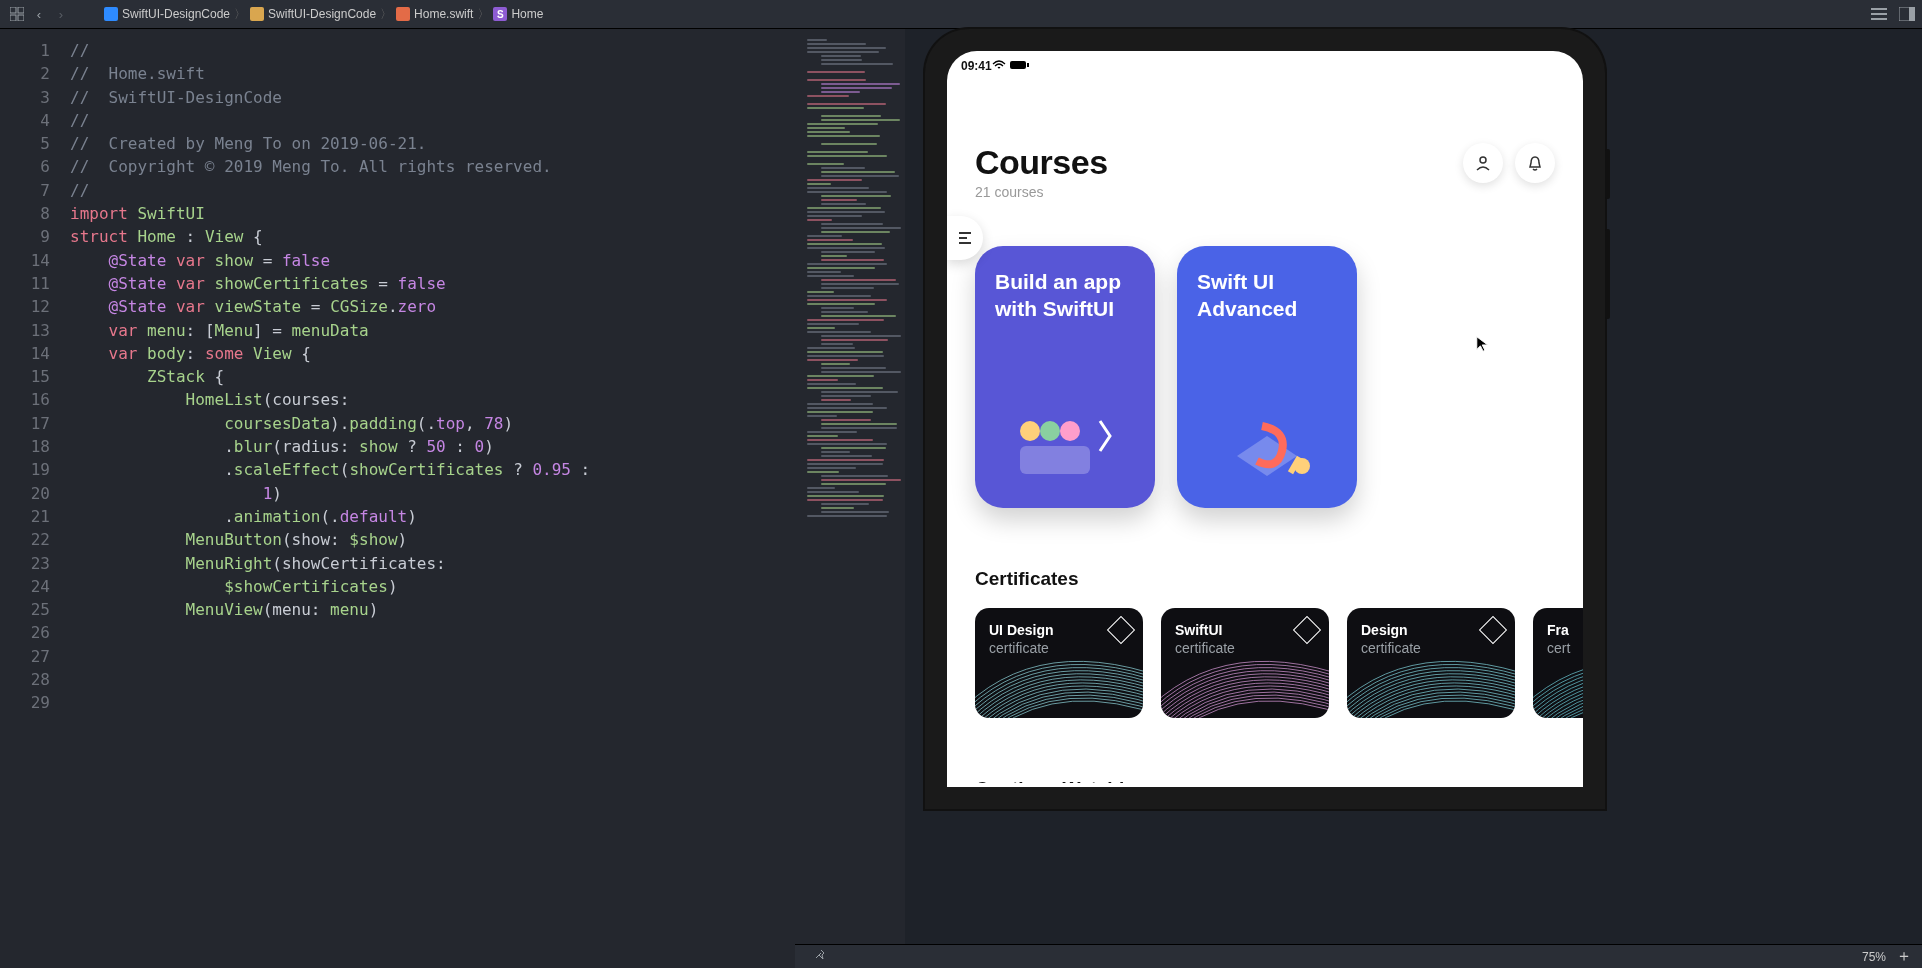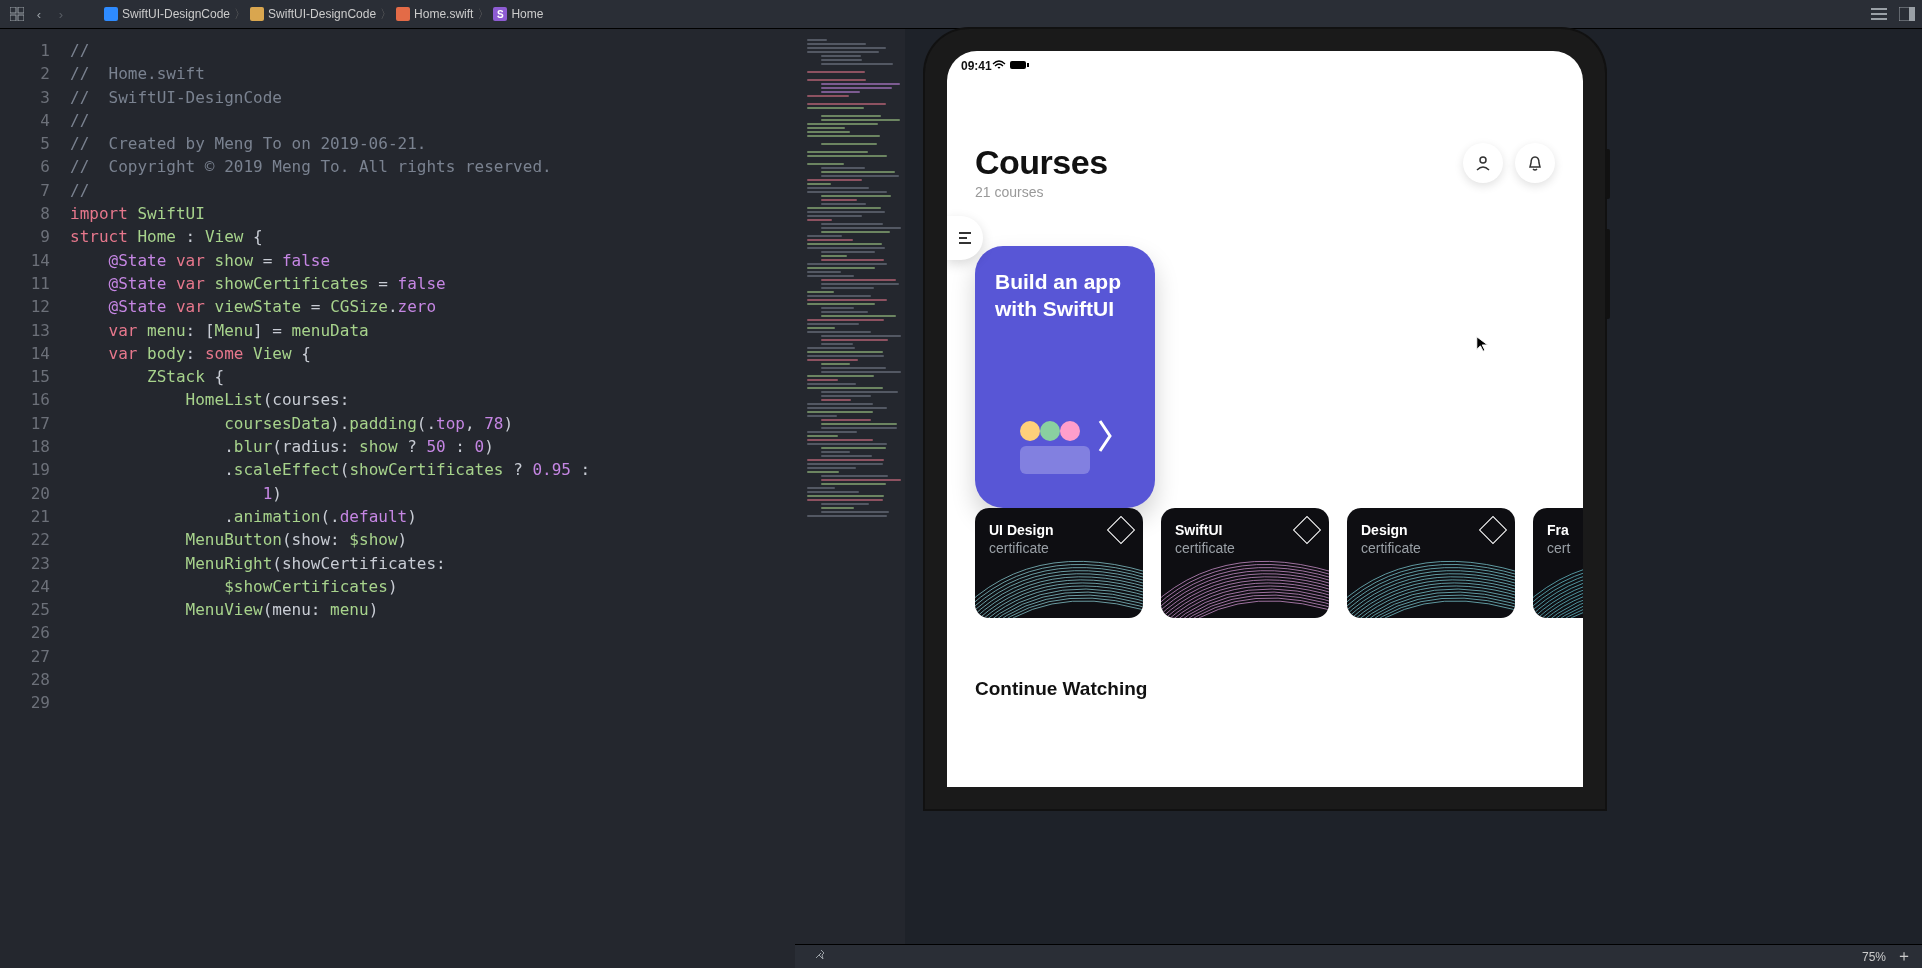--- a/index.html
+++ b/index.html
@@ -379,22 +379,34 @@
                 <div class="card-illus">
                   <svg viewBox="0 0 120 90">
                     <circle cx="25" cy="35" r="10" fill="#ffd07a"></circle>
                     <circle cx="45" cy="35" r="10" fill="#8ad0a0"></circle>
                     <circle cx="65" cy="35" r="10" fill="#ff9ecb"></circle>
                     <rect x="15" y="50" width="70" height="28" rx="6" fill="#fff" opacity="0.25"></rect>
                     <path d="M95 25 L105 40 L95 55" stroke="#fff" stroke-width="3" fill="none"></path>
                   </svg>
                 </div>
               </div>
+              <div class="course-card" style="background: rgb(74, 99, 231);">
+                <h3>Swift UI Advanced</h3>
+                <div class="card-illus">
+                  <svg viewBox="0 0 120 90">
+                    <path d="M30 60 L60 40 L90 60 L60 80 Z" fill="#fff" opacity="0.25"></path>
+                    <path d="M55 30 Q80 35 75 55 Q70 75 50 65" fill="none" stroke="#ff6b5b" stroke-width="8"></path>
+                    <circle cx="95" cy="70" r="8" fill="#ffd07a"></circle>
+                    <rect x="85" y="60" width="6" height="18" fill="#ffd07a" transform="rotate(30 88 69)"></rect>
+                  </svg>
+                </div>
+              </div>
             </div>
 
+          <div class="section-h">Certificates</div>
           <div class="cert-row" id="cert-row">
               <div class="cert-card">
     <div class="ct">UI Design</div>
     <div class="cs">certificate</div>
     <div class="logo"></div>
     <svg class="wave" viewBox="0 0 200 90">
       <path d="M-20 90 Q 60 -10 200 40" stroke="#8fd3d9" stroke-width="1" fill="none" opacity="0.8"></path>
                   <path d="M-16 90 Q 63 -6 200 43" stroke="#8fd3d9" stroke-width="1" fill="none" opacity="0.8"></path>
                   <path d="M-12 90 Q 66 -2 200 46" stroke="#8fd3d9" stroke-width="1" fill="none" opacity="0.8"></path>
                   <path d="M-8 90 Q 69 2 200 49" stroke="#8fd3d9" stroke-width="1" fill="none" opacity="0.8"></path>

